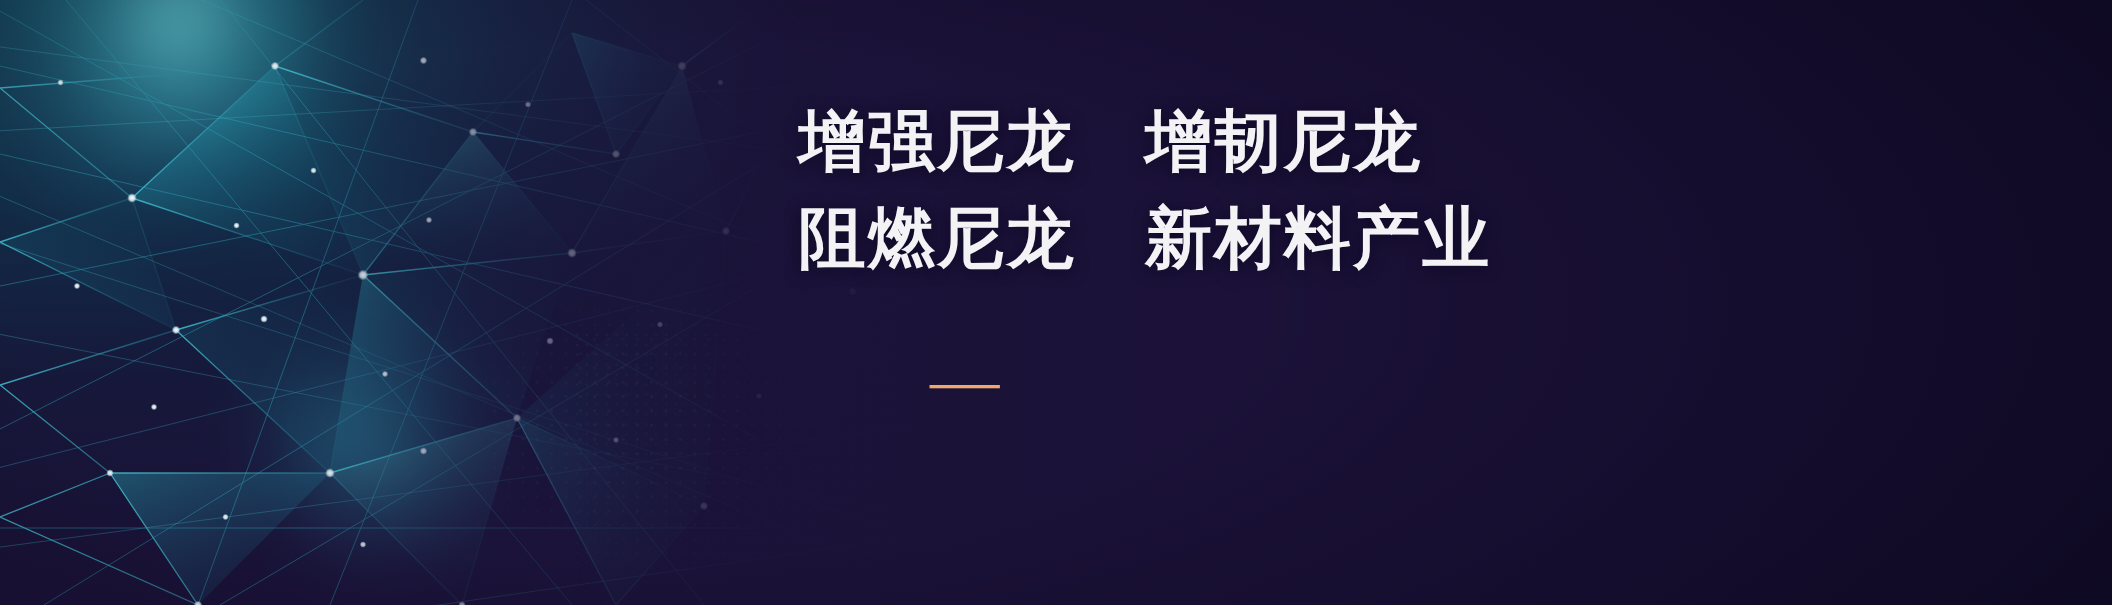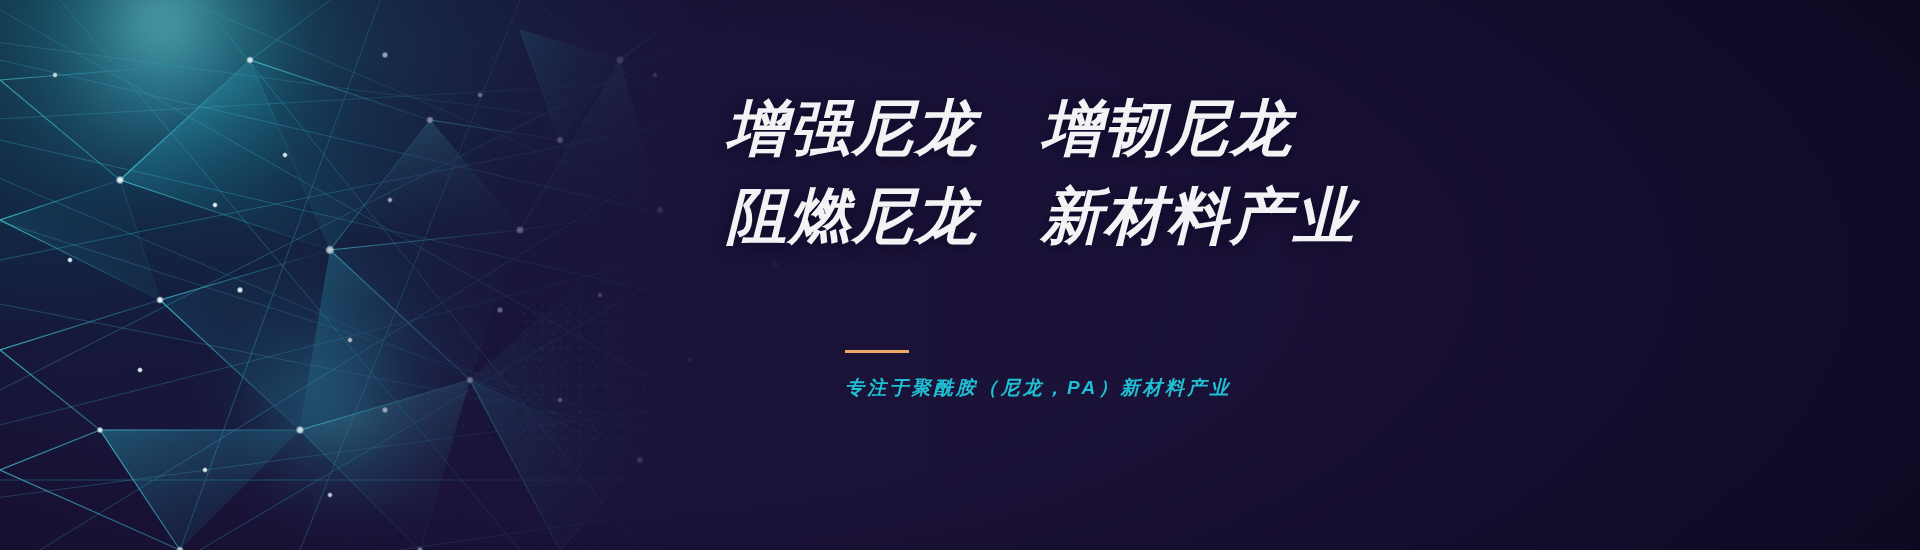--- a/index.html
+++ b/index.html
@@ -3,21 +3,20 @@
 <meta charset="utf-8">
 <style>
   html,body{margin:0;padding:0;background:#0d0a20;}
   *{box-sizing:border-box;}
   .banner{
     position:relative;
     width:1920px;height:550px;
     overflow:hidden;
     font-family:"Liberation Sans","DejaVu Sans",sans-serif;
     background:#701a75;
-    font-style:italic;
   }
   
   .bg-base{
     position:absolute;inset:0;
     background:
       radial-gradient(120% 130% at 3% 0%, #17485c 0%, #153a52 14%, #122a46 28%, #16183a 48%, #1a1338 70%, #1b1238 100%);
   }
   .bg-right{
     position:absolute;inset:0;
     background:linear-gradient(90deg, rgba(26,19,56,0) 0%, rgba(26,19,56,0) 14%, rgba(27,18,57,.55) 24%, rgba(27,18,56,.93) 36%, #1b1238 46%, #1b1139 100%);
@@ -242,16 +241,15 @@
   <div class="bg-right"></div>
   <div class="vignette"></div>
 
   <div class="content">
     <div class="headline">增强尼龙　增韧尼龙</div>
     <div class="headline">阻燃尼龙　新材料产业</div>
   </div>
 
   <div class="sub-wrap">
     <div class="divider"></div>
-    <div class="subtitle">专注于聚酰胺（尼龙，PA）新材料产业</div>
   </div>
 
 </div>
 
 </body></html>

